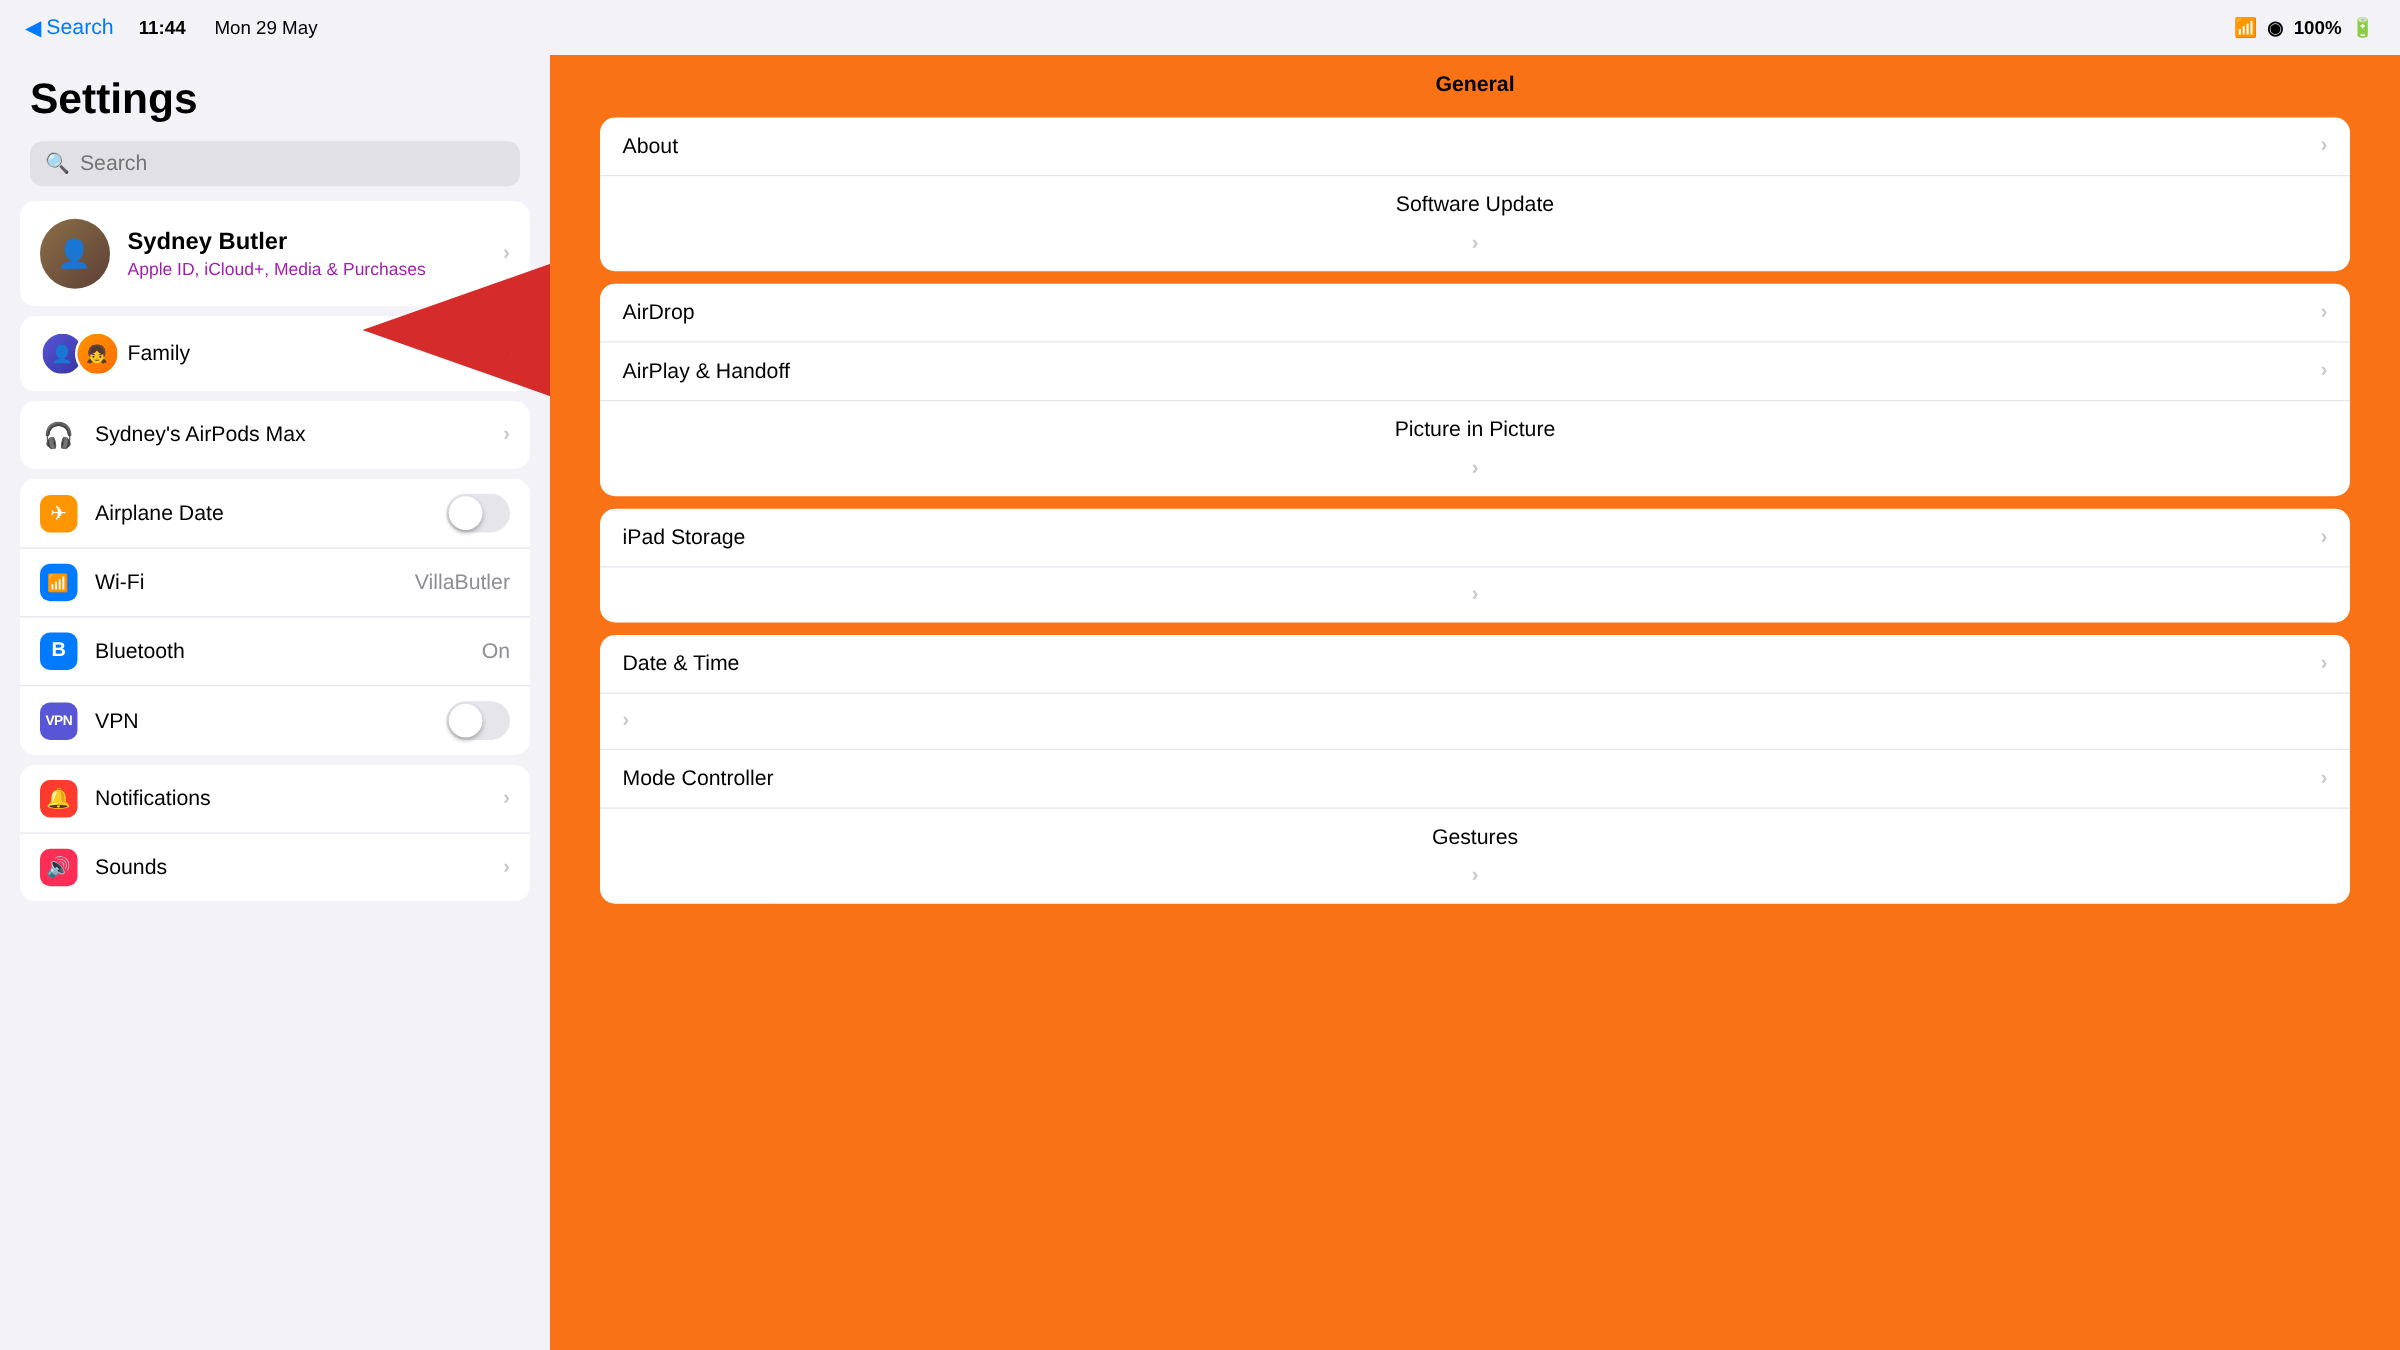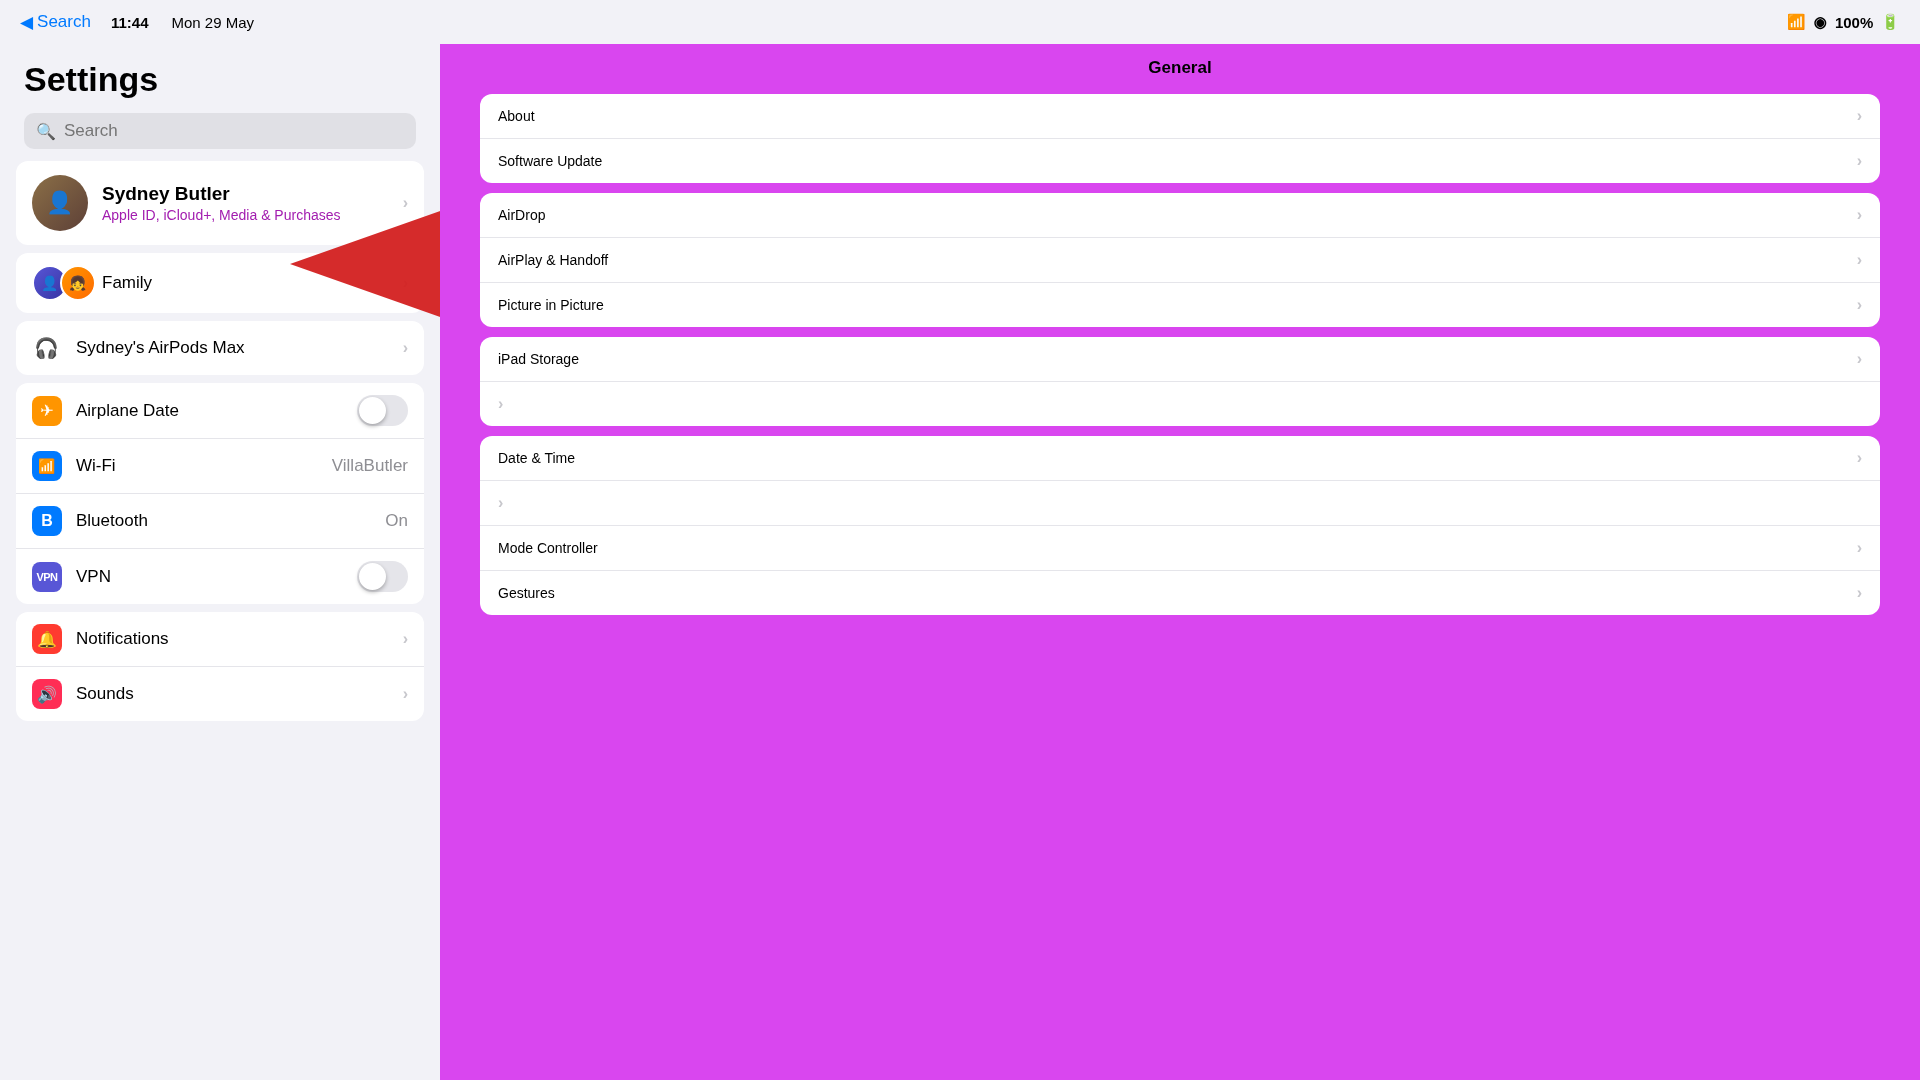--- a/index.html
+++ b/index.html
@@ -245,21 +245,21 @@
       display: flex;
       align-items: center;
       justify-content: center;
       font-size: 14px;
       color: white;
     }
 
     
     .right-panel {
       flex: 1;
-      background: #d946ef;
+      background: #f97316;
       display: flex;
       flex-direction: column;
       overflow-y: auto;
       padding: 0 40px 40px 40px;
     }
 
     .panel-title {
       font-size: 17px;
       font-weight: 600;
       color: #000;
@@ -277,25 +277,26 @@
     .settings-row {
       display: flex;
       align-items: center;
       padding: 13px 18px;
       border-bottom: 0.5px solid #e5e5ea;
       gap: 12px;
       cursor: pointer;
     }
     .settings-row:last-child {
       border-bottom: none;
+      flex-direction: column;
     }
 
     .row-label {
       flex: 1;
-      font-size: 14px;
+      font-size: 17px;
       color: #000;
     }
 
     .chevron {
       color: #c7c7cc;
       font-size: 16px;
       font-weight: 600;
     }
 
     

